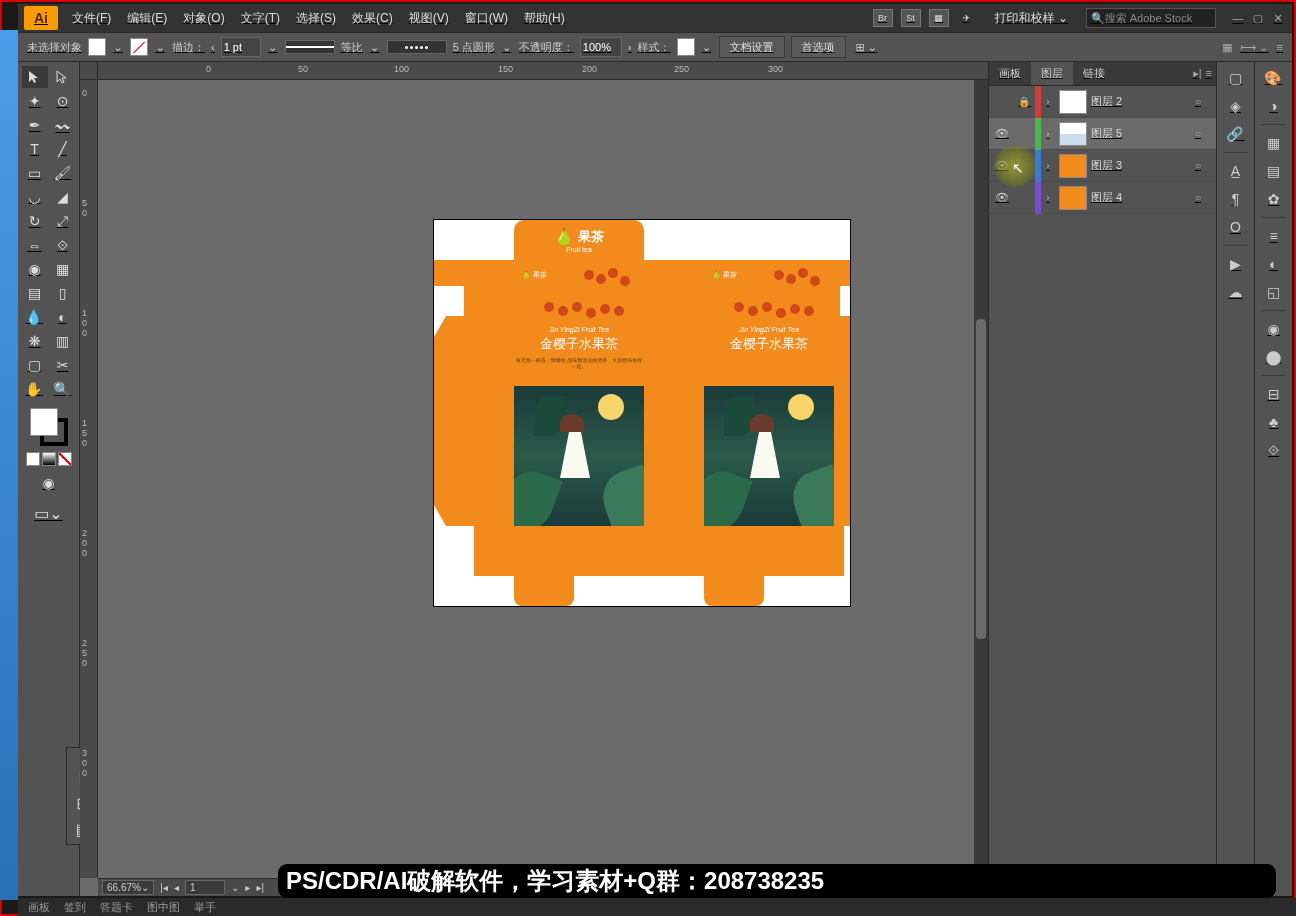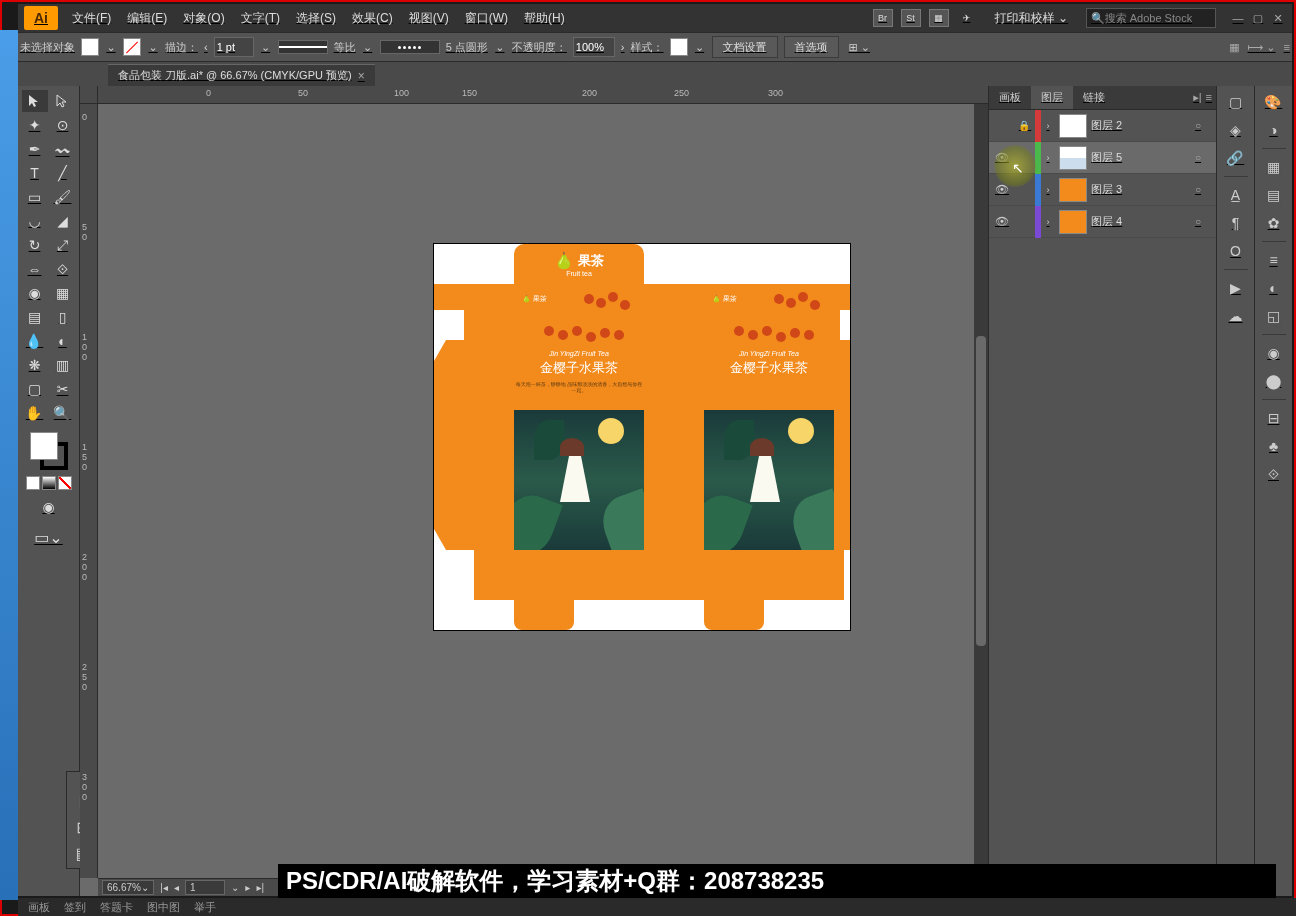--- a/index.html
+++ b/index.html
@@ -10,21 +10,21 @@
 .menubar { height: 28px; background: #333; display: flex; align-items: center; color: #ddd; font-size: 12px; }
 .ai-logo { width: 34px; height: 24px; background: #ff9a00; color: #4b2800; font-weight: bold; font-size: 14px; display: flex; align-items: center; justify-content: center; margin: 0 6px; border-radius: 2px; }
 .menu-item { padding: 0 8px; cursor: pointer; }
 .menu-right { margin-left: auto; display: flex; align-items: center; gap: 8px; }
 .menu-btn { width: 20px; height: 18px; background: #555; border: 1px solid #777; display: flex; align-items: center; justify-content: center; font-size: 9px; color: #ddd; }
 .workspace-sel { color: #ddd; font-size: 12px; padding: 0 10px; }
 .search-box { background: #222; border: 1px solid #555; height: 20px; width: 130px; color: #888; font-size: 11px; padding: 0 4px; display: flex; align-items: center; }
 .win-controls { display: flex; gap: 4px; margin: 0 6px; }
 .win-btn { width: 16px; height: 14px; color: #aaa; font-size: 11px; display: flex; align-items: center; justify-content: center; }
 
-.options-bar { height: 30px; background: #535353; border-top: 1px solid #2a2a2a; border-bottom: 1px solid #2a2a2a; display: flex; align-items: center; color: #ddd; font-size: 11px; padding: 0 2px; gap: 6px; }
+.options-bar { height: 30px; background: #535353; border-top: 1px solid #2a2a2a; border-bottom: 1px solid #2a2a2a; display: flex; align-items: center; color: #ddd; font-size: 11px; padding: 0 9px; gap: 6px; }
 .opt-label { color: #ccc; }
 .swatch { width: 18px; height: 18px; border: 1px solid #888; }
 .swatch.white { background: #fff; }
 .swatch.none { background: #fff; position: relative; }
 .swatch.none::after { content: ""; position: absolute; left: 0; right: 0; top: 50%; height: 1px; background: red; transform: rotate(-45deg); }
 .opt-input { background: #444; border: 1px solid #666; color: #fff; height: 20px; width: 40px; font-size: 11px; padding: 0 2px; }
 .opt-dd { width: 12px; height: 18px; color: #ccc; display: flex; align-items: center; justify-content: center; }
 .stroke-preview { width: 50px; height: 14px; background: #333; border: 1px solid #666; display: flex; align-items: center; }
 .stroke-preview span { width: 100%; height: 2px; background: #fff; }
 .dash-preview { width: 60px; height: 14px; background: #333; border: 1px solid #666; display: flex; align-items: center; justify-content: center; gap: 2px; }
@@ -132,21 +132,21 @@
 .strip-icon { width: 28px; height: 24px; display: flex; align-items: center; justify-content: center; color: #ccc; font-size: 14px; }
 .strip-sep { width: 24px; height: 1px; background: #3a3a3a; margin: 2px 0; }
 
 .align-panel { position: absolute; left: 48px; top: 685px; width: 34px; background: #535353; border: 1px solid #2a2a2a; display: flex; flex-direction: column; align-items: center; padding: 2px 0; }
 .align-panel .hdr { height: 14px; width: 100%; display: flex; justify-content: flex-end; gap: 2px; color: #aaa; font-size: 8px; padding-right: 2px; }
 .align-panel .aicon { width: 24px; height: 24px; display: flex; align-items: center; justify-content: center; color: #ccc; margin: 1px 0; }
 
 .highlight-circle { position: absolute; left: 994px; top: 145px; width: 42px; height: 42px; background: radial-gradient(circle, rgba(180,180,40,0.7) 0%, rgba(120,130,20,0.5) 60%, transparent 80%); border-radius: 50%; pointer-events: none; z-index: 100; }
 .cursor-arrow { position: absolute; left: 1012px; top: 160px; z-index: 101; color: #fff; font-size: 14px; pointer-events: none; }
 
-.bottom-banner { position: absolute; bottom: 18px; left: 278px; right: 20px; height: 34px; background: #000; color: #fff; font-size: 24px; font-weight: bold; display: flex; align-items: center; padding: 0 8px; z-index: 50; }
+.bottom-banner { position: absolute; bottom: 18px; left: 278px; right: 20px; height: 34px; background: #000; color: #fff; font-size: 24px; font-weight: bold; display: flex; align-items: center; padding: 0 8px; z-index: 50; border-radius: 9px; }
 .bottom-tabs { position: absolute; bottom: 0; left: 18px; right: 0; height: 18px; background: #2a2a2a; color: #999; font-size: 11px; display: flex; align-items: center; gap: 14px; padding-left: 10px; }
 
 .scroll-v { position: absolute; right: 0; top: 18px; bottom: 18px; width: 14px; background: #3a3a3a; }
 .scroll-thumb-v { position: absolute; top: 30%; height: 40%; width: 10px; left: 2px; background: #6a6a6a; border-radius: 4px; }
 </style>
 </head>
 <body>
 
 <div class="outer-border"></div>
 <div class="taskbar-left"></div>
@@ -212,26 +212,20 @@
     <div class="btn-flat">文档设置</div>
     <div class="btn-flat">首选项</div>
     <div style="margin-left:4px;color:#ccc">⊞ ⌄</div>
     <div style="margin-left:auto;display:flex;gap:8px;color:#aaa">
       <span>▦</span>
       <span>⟼ ⌄</span>
       <span>≡</span>
     </div>
   </div>
 
-  <div class="doc-tab-row">
-    <div class="doc-tab">
-      <span>食品包装 刀版.ai* @ 66.67% (CMYK/GPU 预览)</span>
-      <span class="doc-tab-close">×</span>
-    </div>
-  </div>
 
   <div class="work-area">
 
     <div class="toolbox">
       <div class="tool-grid">
         <div class="tool active">
             <svg viewBox="0 0 16 16">
               <path d="M2 2 L2 13 L5 10 L7 14 L9 13 L7 9 L11 9 Z" fill="#ddd"></path>
             </svg>
           </div>
@@ -291,21 +285,21 @@
       <div class="aicon">⊞</div>
       <div class="aicon">▤</div>
     </div>
 
     <div class="canvas-wrap">
       <div class="ruler-corner"></div>
       <div class="ruler-h">
         <span style="left:108px">0</span>
         <span style="left:200px">50</span>
         <span style="left:296px">100</span>
-        <span style="left:364px">150</span>
+        <span style="left:400px">150</span>
         <span style="left:484px">200</span>
         <span style="left:576px">250</span>
         <span style="left:670px">300</span>
       </div>
       <div class="ruler-v">
         <span style="top:8px">0</span>
         <span style="top:118px">5<br>0</span>
         <span style="top:228px">1<br>0<br>0</span>
         <span style="top:338px">1<br>5<br>0</span>
         <span style="top:448px">2<br>0<br>0</span>

